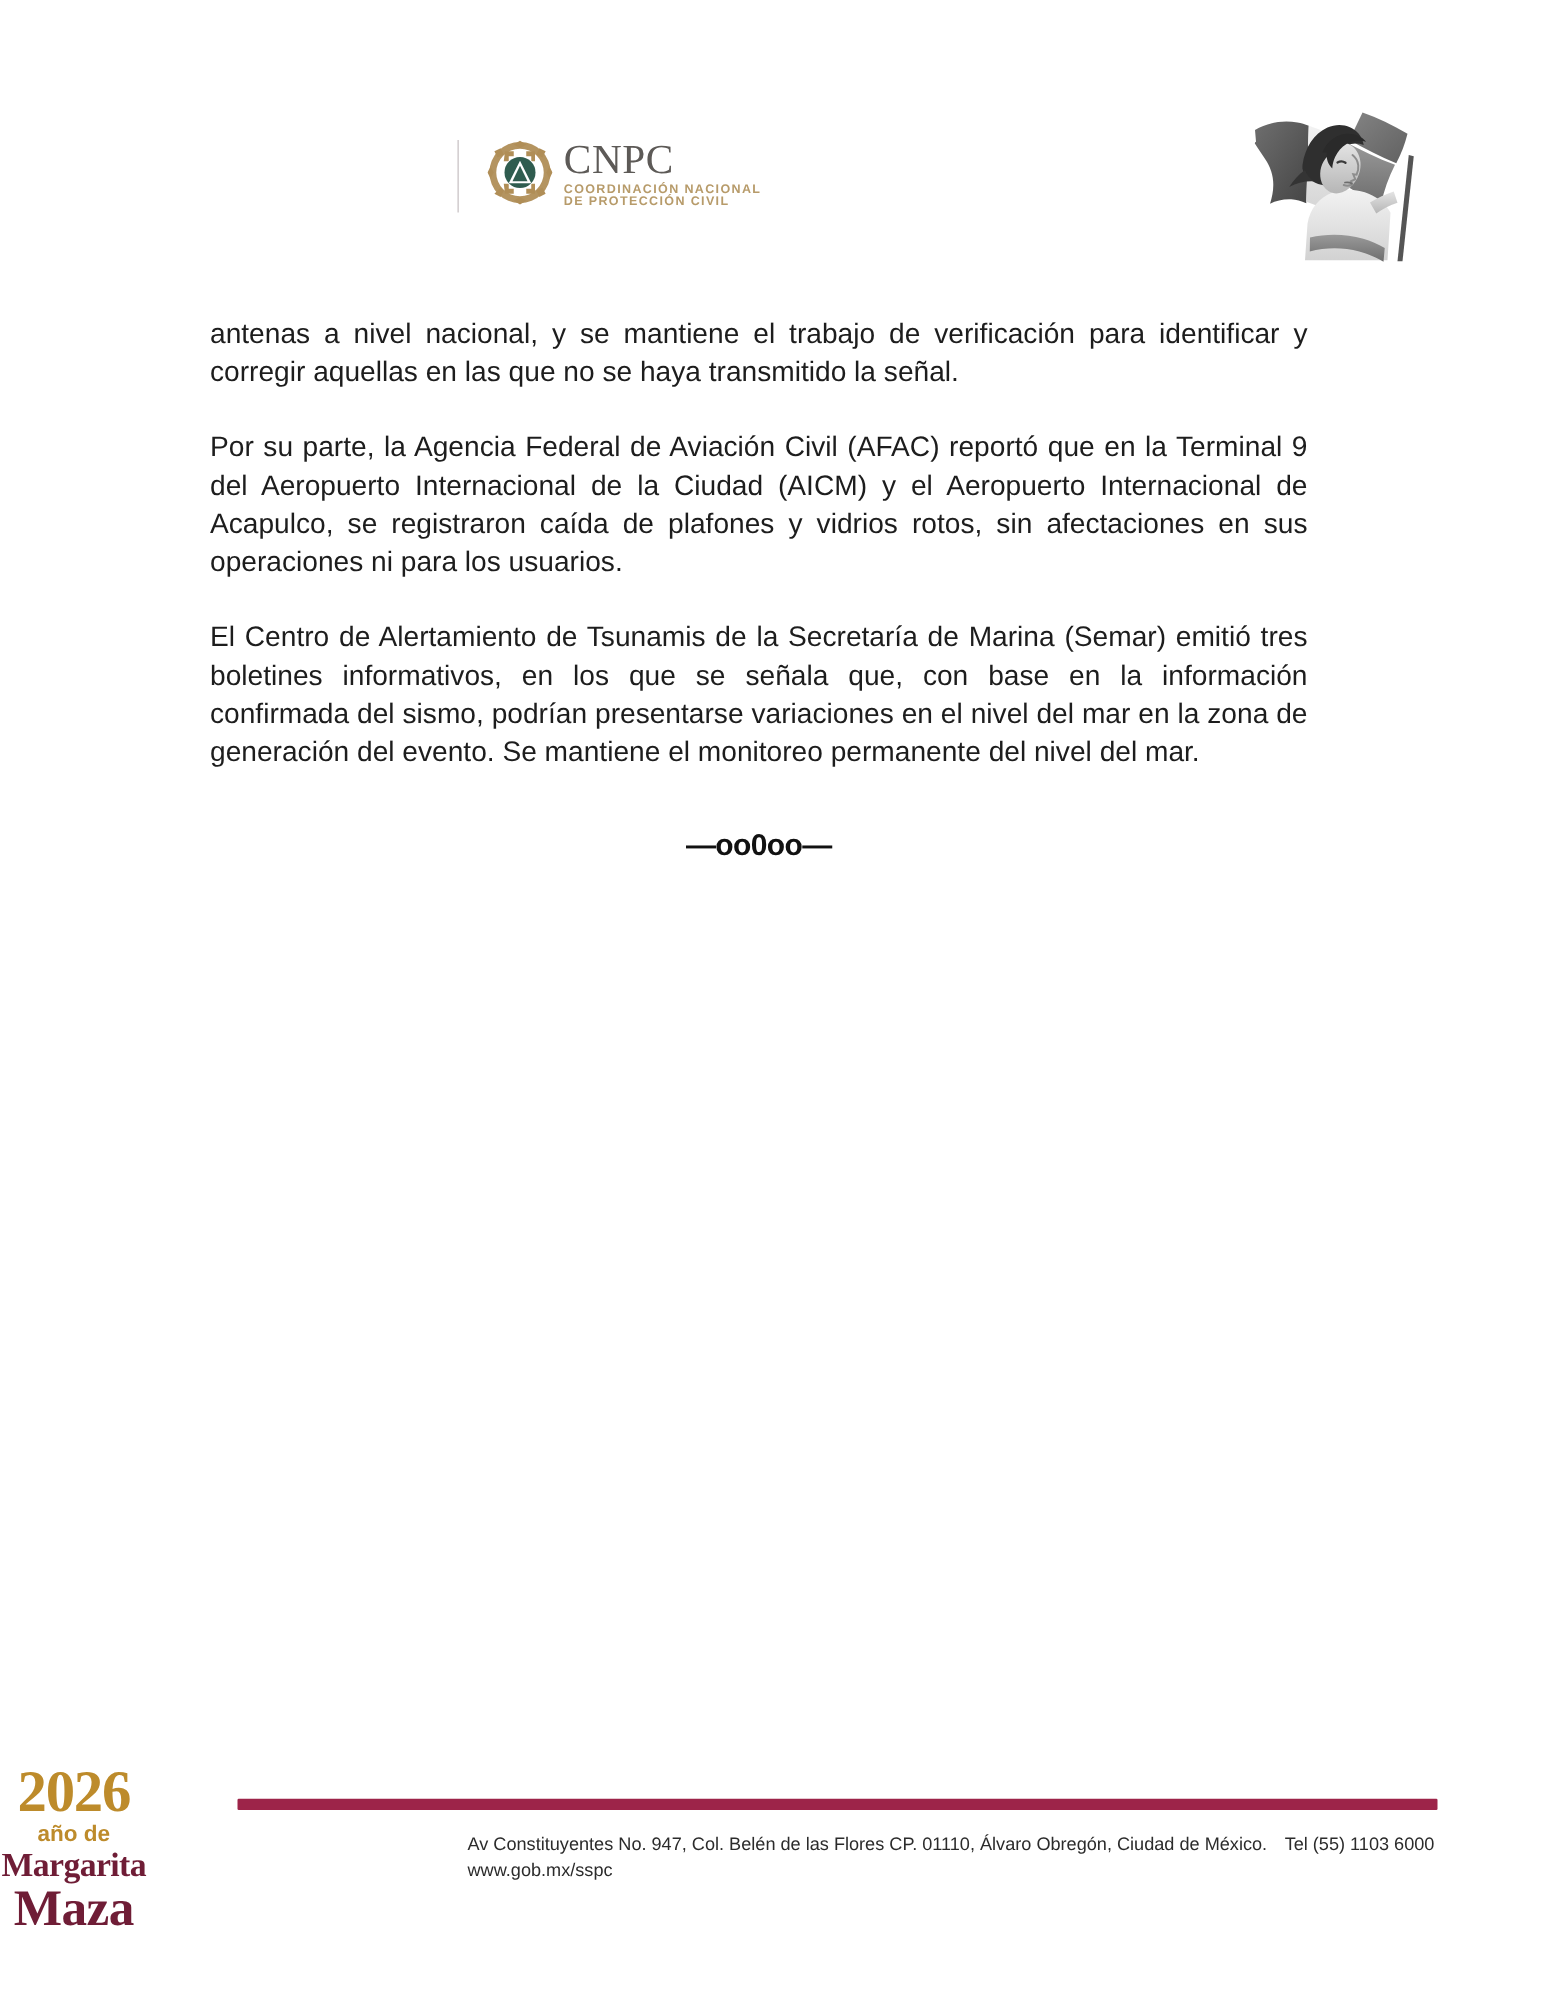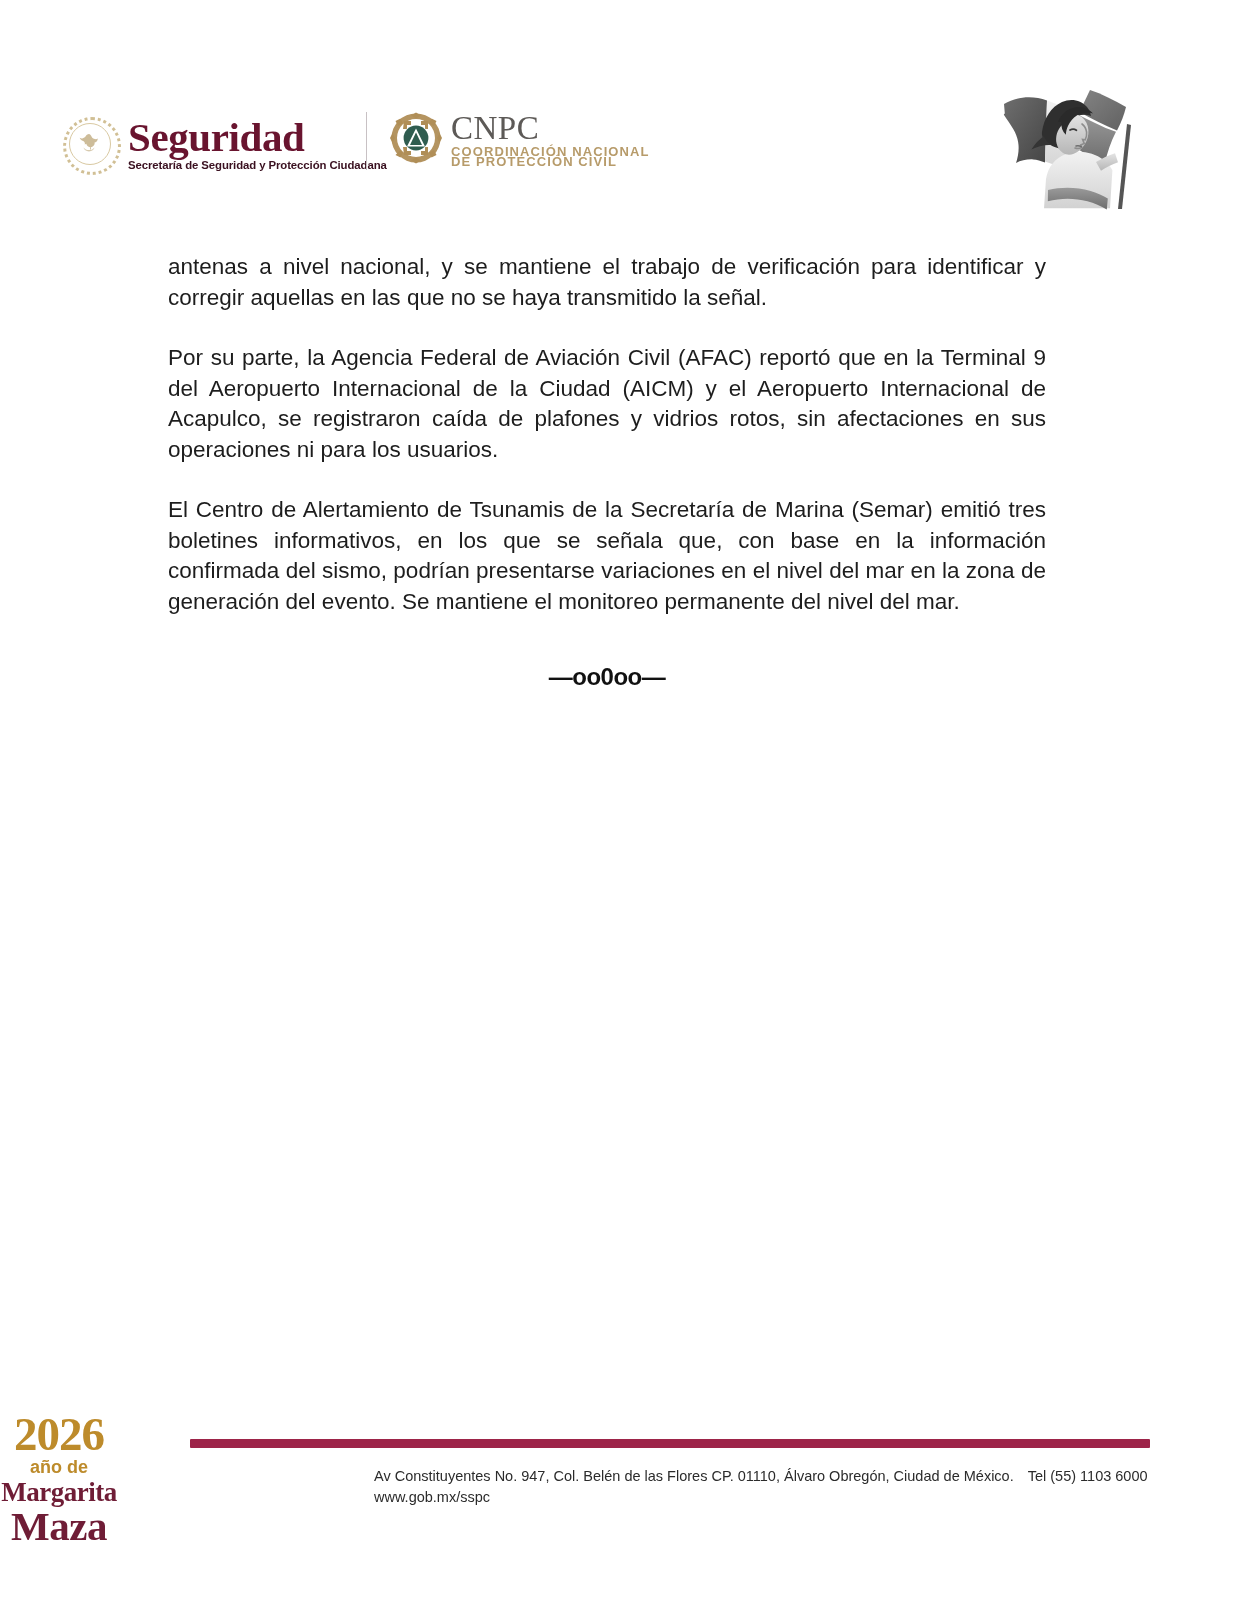--- a/index.html
+++ b/index.html
@@ -119,21 +119,21 @@
   }
   .cnpc-title {
     font-family: "Liberation Serif", serif;
     font-size: 33px;
     line-height: 32px;
     color: #5d5a57;
     letter-spacing: 0.5px;
   }
   .cnpc-sub {
     font-family: "Liberation Sans", sans-serif;
-    font-size: 13px;
+    font-size: 10px;
     line-height: 10px;
     color: #b79b6a;
     letter-spacing: 1.1px;
     margin-top: 3px;
     font-weight: bold;
   }
 
   
   .flag-art {
     position: absolute;
@@ -247,36 +247,20 @@
   }
   .footer-text .sep { display: inline-block; width: 14px; }
 </style>
 </head>
 <body>
 
 <div class="page">
 
   <div class="header">
 
-    <div class="brand-block">
-      <div class="seal">
-        <div class="ring-outer"></div>
-        <div class="ring-inner"></div>
-        <svg class="eagle" viewBox="0 0 28 28" aria-hidden="true">
-          <g fill="#bda678">
-            <path d="M14 5c-1.6 0-2.6 1-3.2 2.1C10 8.4 8.8 9.2 7.3 9.4c-1 .1-1.9-.2-2.6-.7.4 1.4 1.4 2.5 2.8 3 .9.3 1.5.6 1.9 1.2.5.7.6 1.6.4 2.5l1.5-.6c.2 1.1.9 2.1 1.9 2.7.6.4 1.2.6 1.9.7l-.2 2.4h1.1l-.2-2.4c1.6-.2 3-1.2 3.6-2.7.3-.7.3-1.4.2-2.1 1.3-.3 2.4-1.2 2.9-2.5.2-.5.3-1 .3-1.5-.8.6-1.8.9-2.8.7-1.6-.2-2.9-1.2-3.5-2.6C15.9 6 14.9 5 14 5z"></path>
-            <path d="M8.5 18.5c1.2 1.6 3.2 2.6 5.5 2.6s4.3-1 5.5-2.6c-.4 2.2-2.7 3.9-5.5 3.9s-5.1-1.7-5.5-3.9z" opacity=".8"></path>
-          </g>
-        </svg>
-      </div>
-      <div class="wordmark">
-        <div class="wordmark-title">Seguridad</div>
-        <div class="wordmark-sub">Secretaría de Seguridad y Protección Ciudadana</div>
-      </div>
-    </div>
 
     <div class="divider-vert"></div>
 
     <div class="cnpc-block">
       <svg class="cnpc-emblem" viewBox="0 0 52 52" aria-hidden="true">
         <g fill="#b08e57">
           <path d="M26 1.5a24.5 24.5 0 1 0 0 49 24.5 24.5 0 0 0 0-49zm0 5.5a19 19 0 1 1 0 38 19 19 0 0 1 0-38z" opacity=".95"></path>
           <path d="M26 0.5 31 3.5 26 6.5 21 3.5z"></path>
           <path d="M41.5 6.5 46.5 9 44 14 39 11.5z"></path>
           <path d="M49.5 21 52 26 49.5 31 47 26z"></path>

